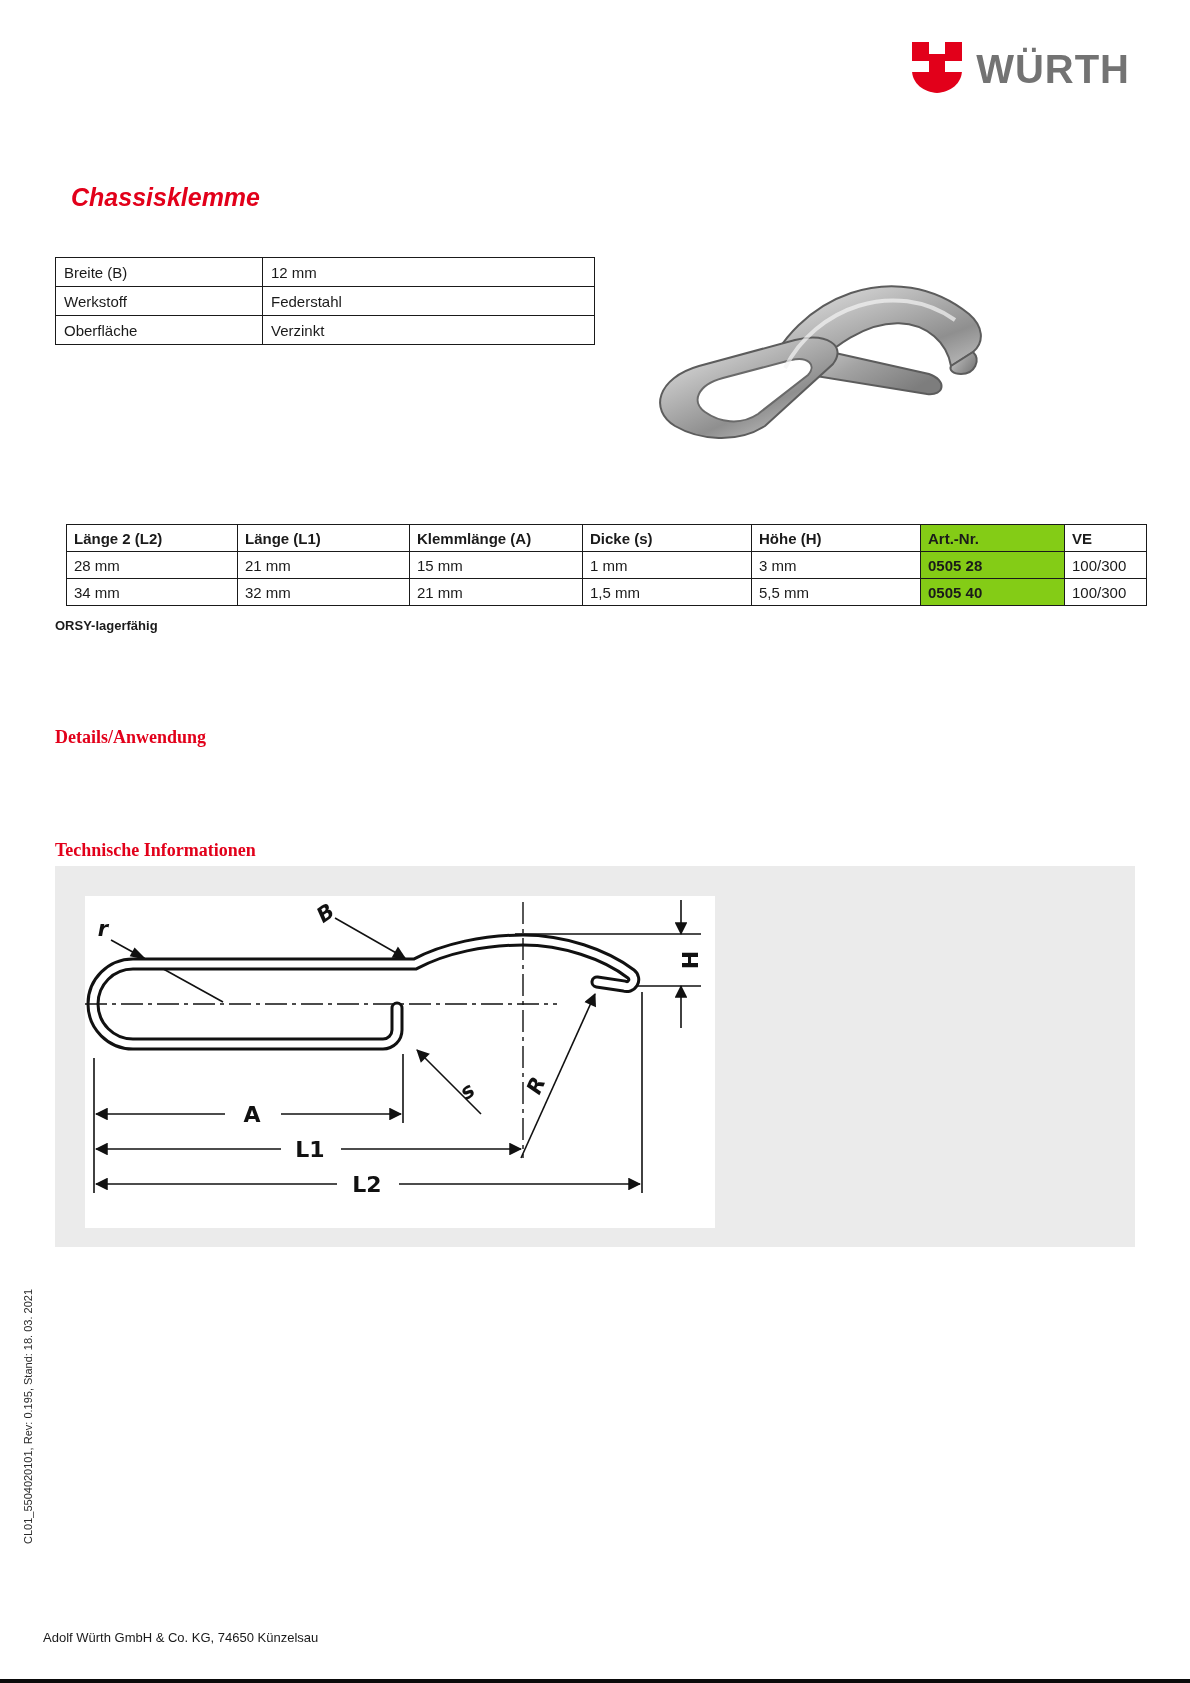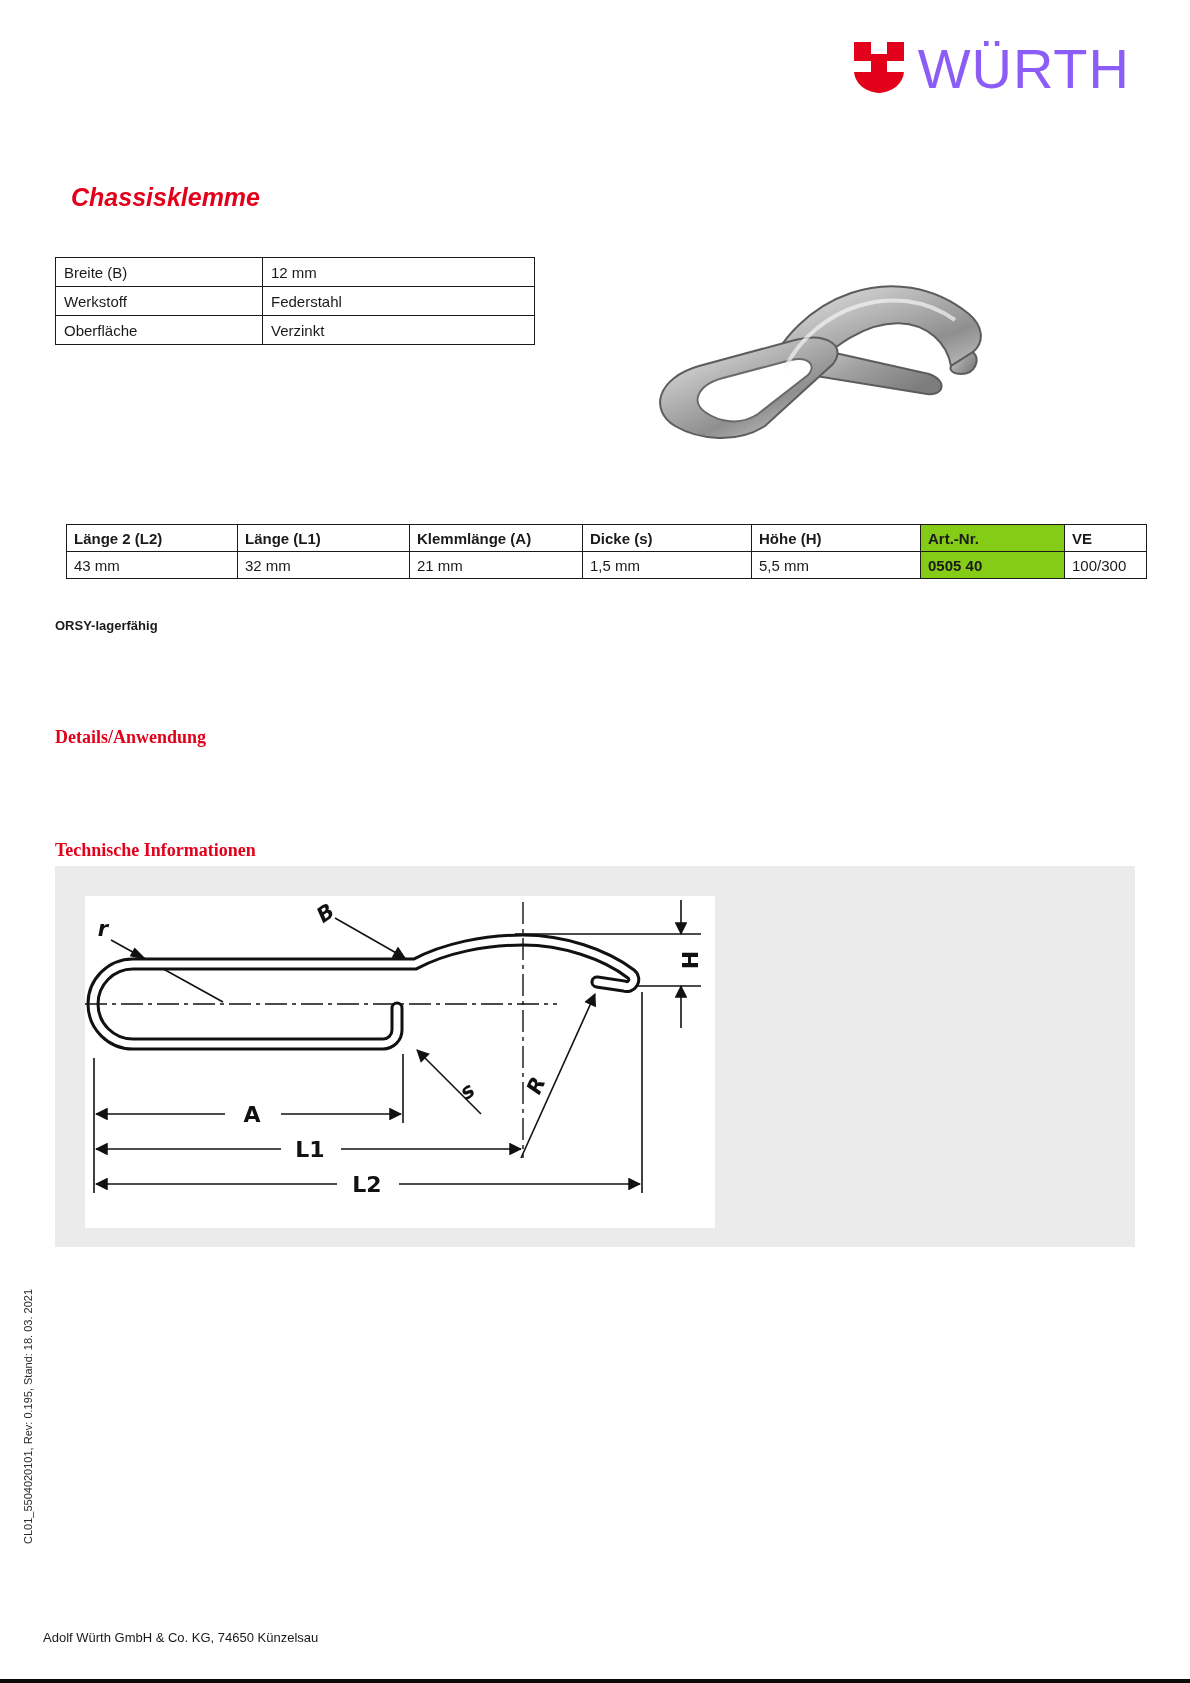--- a/index.html
+++ b/index.html
@@ -2,30 +2,30 @@
 <html><head>
 <meta charset="utf-8">
 <style>
   html,body{margin:0;padding:0;background:#fff;}
   .page{
     position:relative;width:1190px;height:1683px;background:#fff;overflow:hidden;
     font-family:"Liberation Sans",sans-serif;color:#1a1a1a;
   }
   
   .logo{position:absolute;top:40px;right:60px;display:flex;align-items:center;gap:12px;}
-  .logo-text{font-size:56px;font-weight:400;letter-spacing:1px;color:#8b5cf6;line-height:1;}
+  .logo-text{font-size:40px;font-weight:700;letter-spacing:1px;color:#737373;line-height:1;}
   
   .title{position:absolute;left:55px;top:167px;font-size:25px;font-weight:bold;color:#e2001a;margin:16px;font-style:italic;}
   .sec-head{position:absolute;left:55px;font-size:18px;font-weight:bold;color:#e2001a;margin:0;font-family:Liberation Serif, serif;}
   .details-head{top:727px;}
   .tech-head{top:840px;}
   .details-text{position:absolute;left:55px;top:762px;font-size:15.5px;margin:0;color:#1a1a1a;}
   
   table{border-collapse:collapse;}
-  .spec-table{position:absolute;left:55px;top:257px;width:480px;font-size:15px;}
+  .spec-table{position:absolute;left:55px;top:257px;width:540px;font-size:15px;}
   .spec-table td{border:1.5px solid #1a1a1a;padding:2px 8px;height:24px;vertical-align:middle;}
   .spec-table td.lbl{width:190px;}
   .main-table{position:absolute;left:66px;top:524px;width:1080px;font-size:15px;table-layout:fixed;}
   .main-table th,.main-table td{border:1.5px solid #1a1a1a;padding:2px 7px;height:22px;
     text-align:left;vertical-align:middle;overflow:hidden;white-space:nowrap;}
   .main-table th{font-weight:bold;}
   .main-table .artnr{background:#84cc16;font-weight:bold;}
   .orsy{position:absolute;left:55px;top:618px;font-size:13px;font-weight:bold;margin:0;}
   
   .techbox{position:absolute;left:55px;top:866px;width:1080px;height:381px;background:#ebebeb;}
@@ -119,21 +119,30 @@
         <th>Länge (L1)</th>
         <th>Klemmlänge (A)</th>
         <th>Dicke (s)</th>
         <th>Höhe (H)</th>
         <th class="artnr">Art.-Nr.</th>
         <th>VE</th>
       </tr>
     </thead>
     <tbody>
       <tr>
-        <td>43 mm</td>
+        <td>28 mm</td>
+        <td>21 mm</td>
+        <td>15 mm</td>
+        <td>1 mm</td>
+        <td>3 mm</td>
+        <td class="artnr">0505 28</td>
+        <td>100/300</td>
+      </tr>
+      <tr>
+        <td>34 mm</td>
         <td>32 mm</td>
         <td>21 mm</td>
         <td>1,5 mm</td>
         <td>5,5 mm</td>
         <td class="artnr">0505 40</td>
         <td>100/300</td>
       </tr>
     </tbody>
   </table>
 

